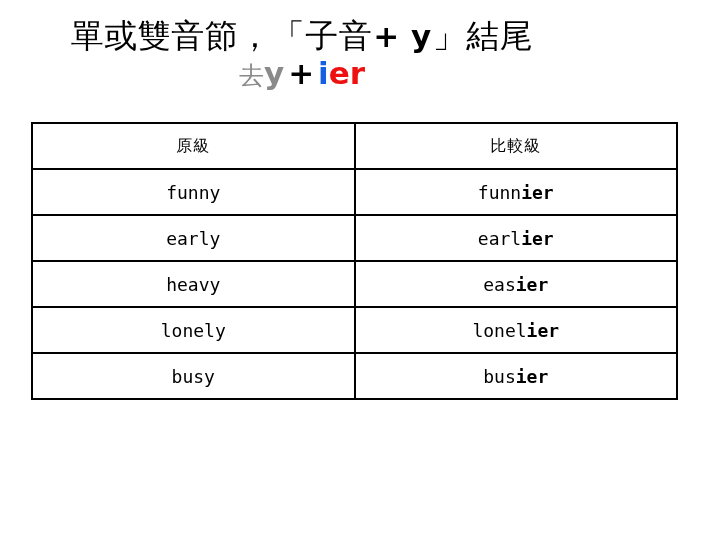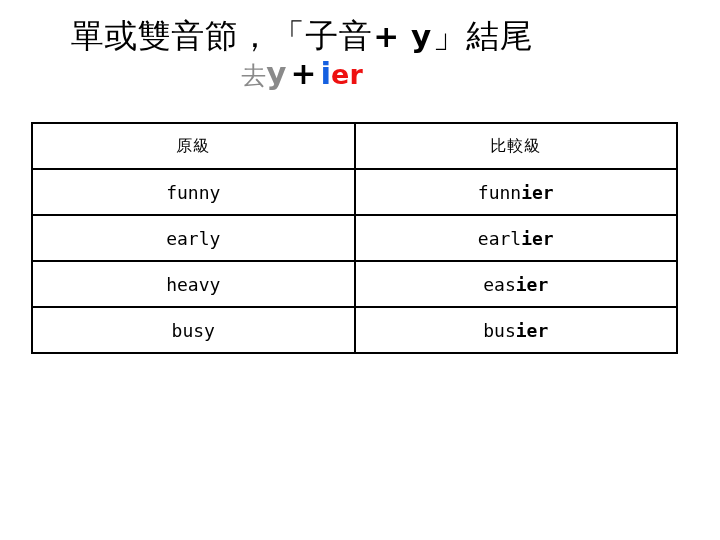--- a/index.html
+++ b/index.html
@@ -76,21 +76,21 @@
   }
   .title-line2 .suffix-i {
     font-family: "DejaVu Sans", "Liberation Sans", sans-serif;
     font-weight: bold;
     font-size: 31px;
     color: #1560e0;
   }
   .title-line2 .suffix-er {
     font-family: "DejaVu Sans", "Liberation Sans", sans-serif;
     font-weight: bold;
-    font-size: 27px;
+    font-size: 31px;
     color: #ee1111;
   }
 
   
   .table-wrap {
     position: absolute;
     left: 31px;
     top: 122px;
     width: 647px;
   }
@@ -167,20 +167,24 @@
           <td>early</td>
           <td><span class="stem">earl</span><span class="suffix">ier</span></td>
         </tr>
 
 
         <tr class="data-row">
           <td>heavy</td>
           <td><span class="stem">eas</span><span class="suffix">ier</span></td>
         </tr>
 
+        <tr class="data-row">
+          <td>lonely</td>
+          <td><span class="stem">lonel</span><span class="suffix">ier</span></td>
+        </tr>
 
         <tr class="data-row">
           <td>busy</td>
           <td><span class="stem">bus</span><span class="suffix">ier</span></td>
         </tr>
 
 
       </tbody>
     </table>
   </div>

